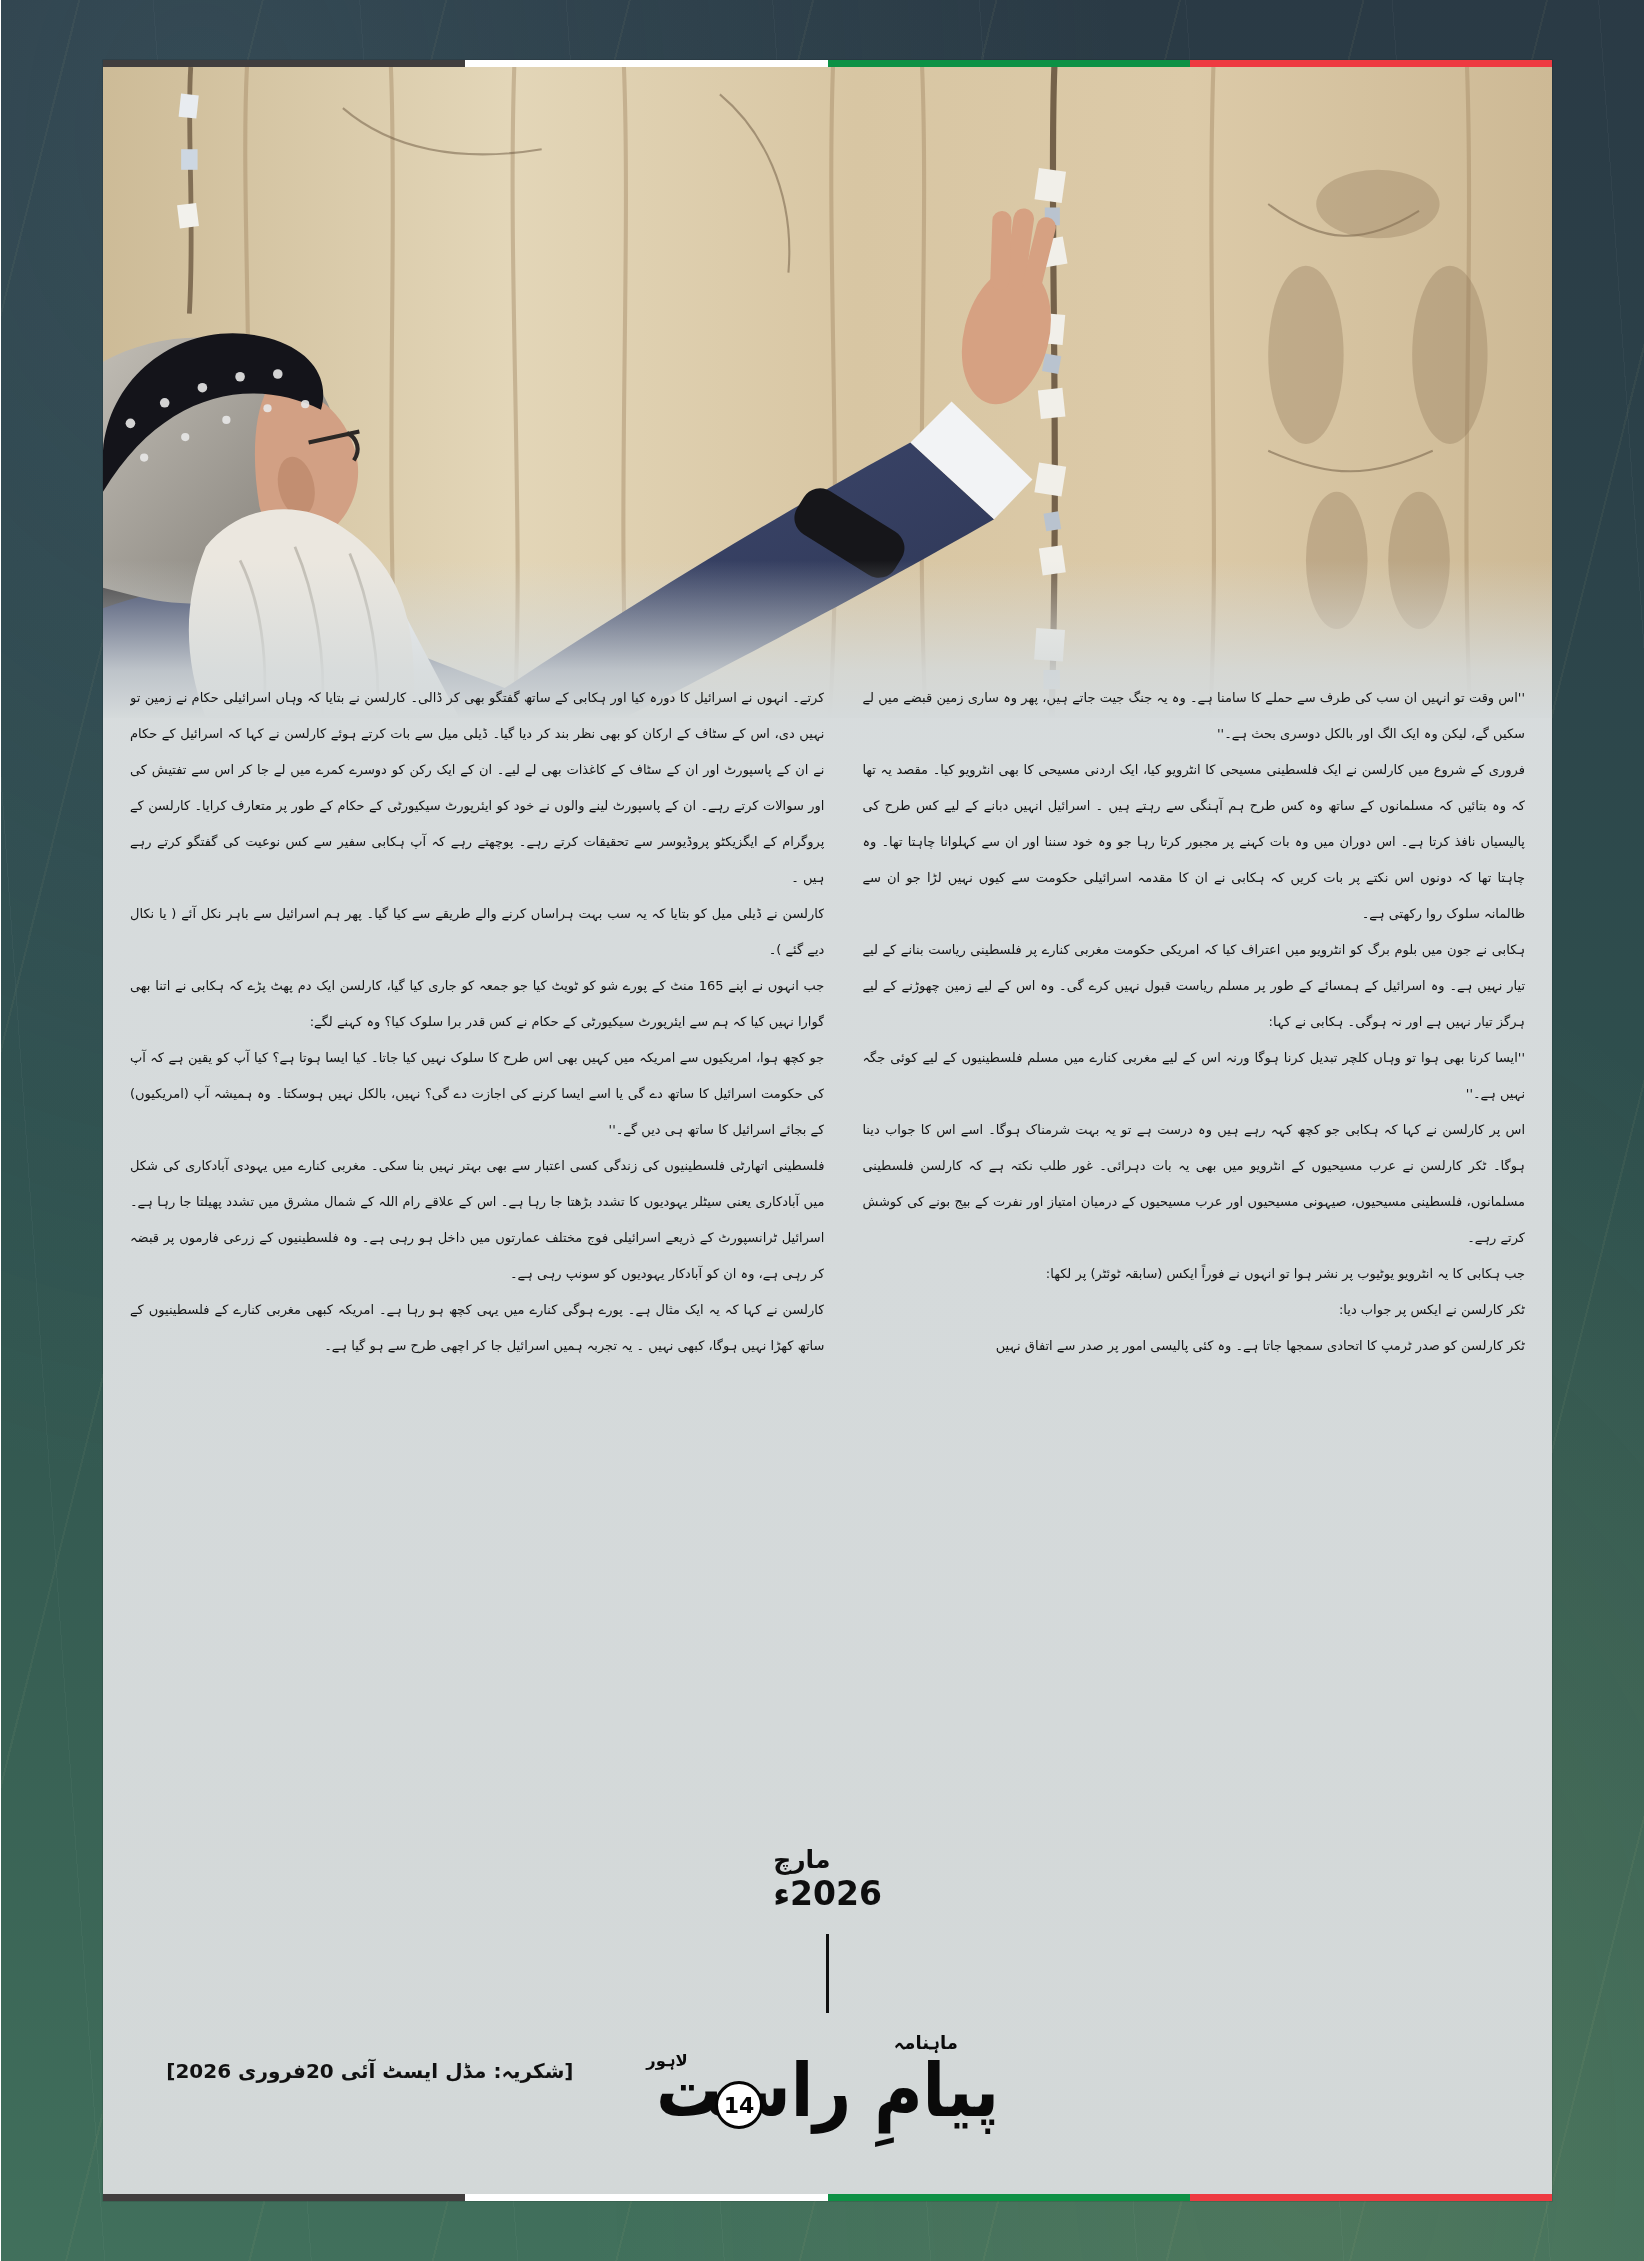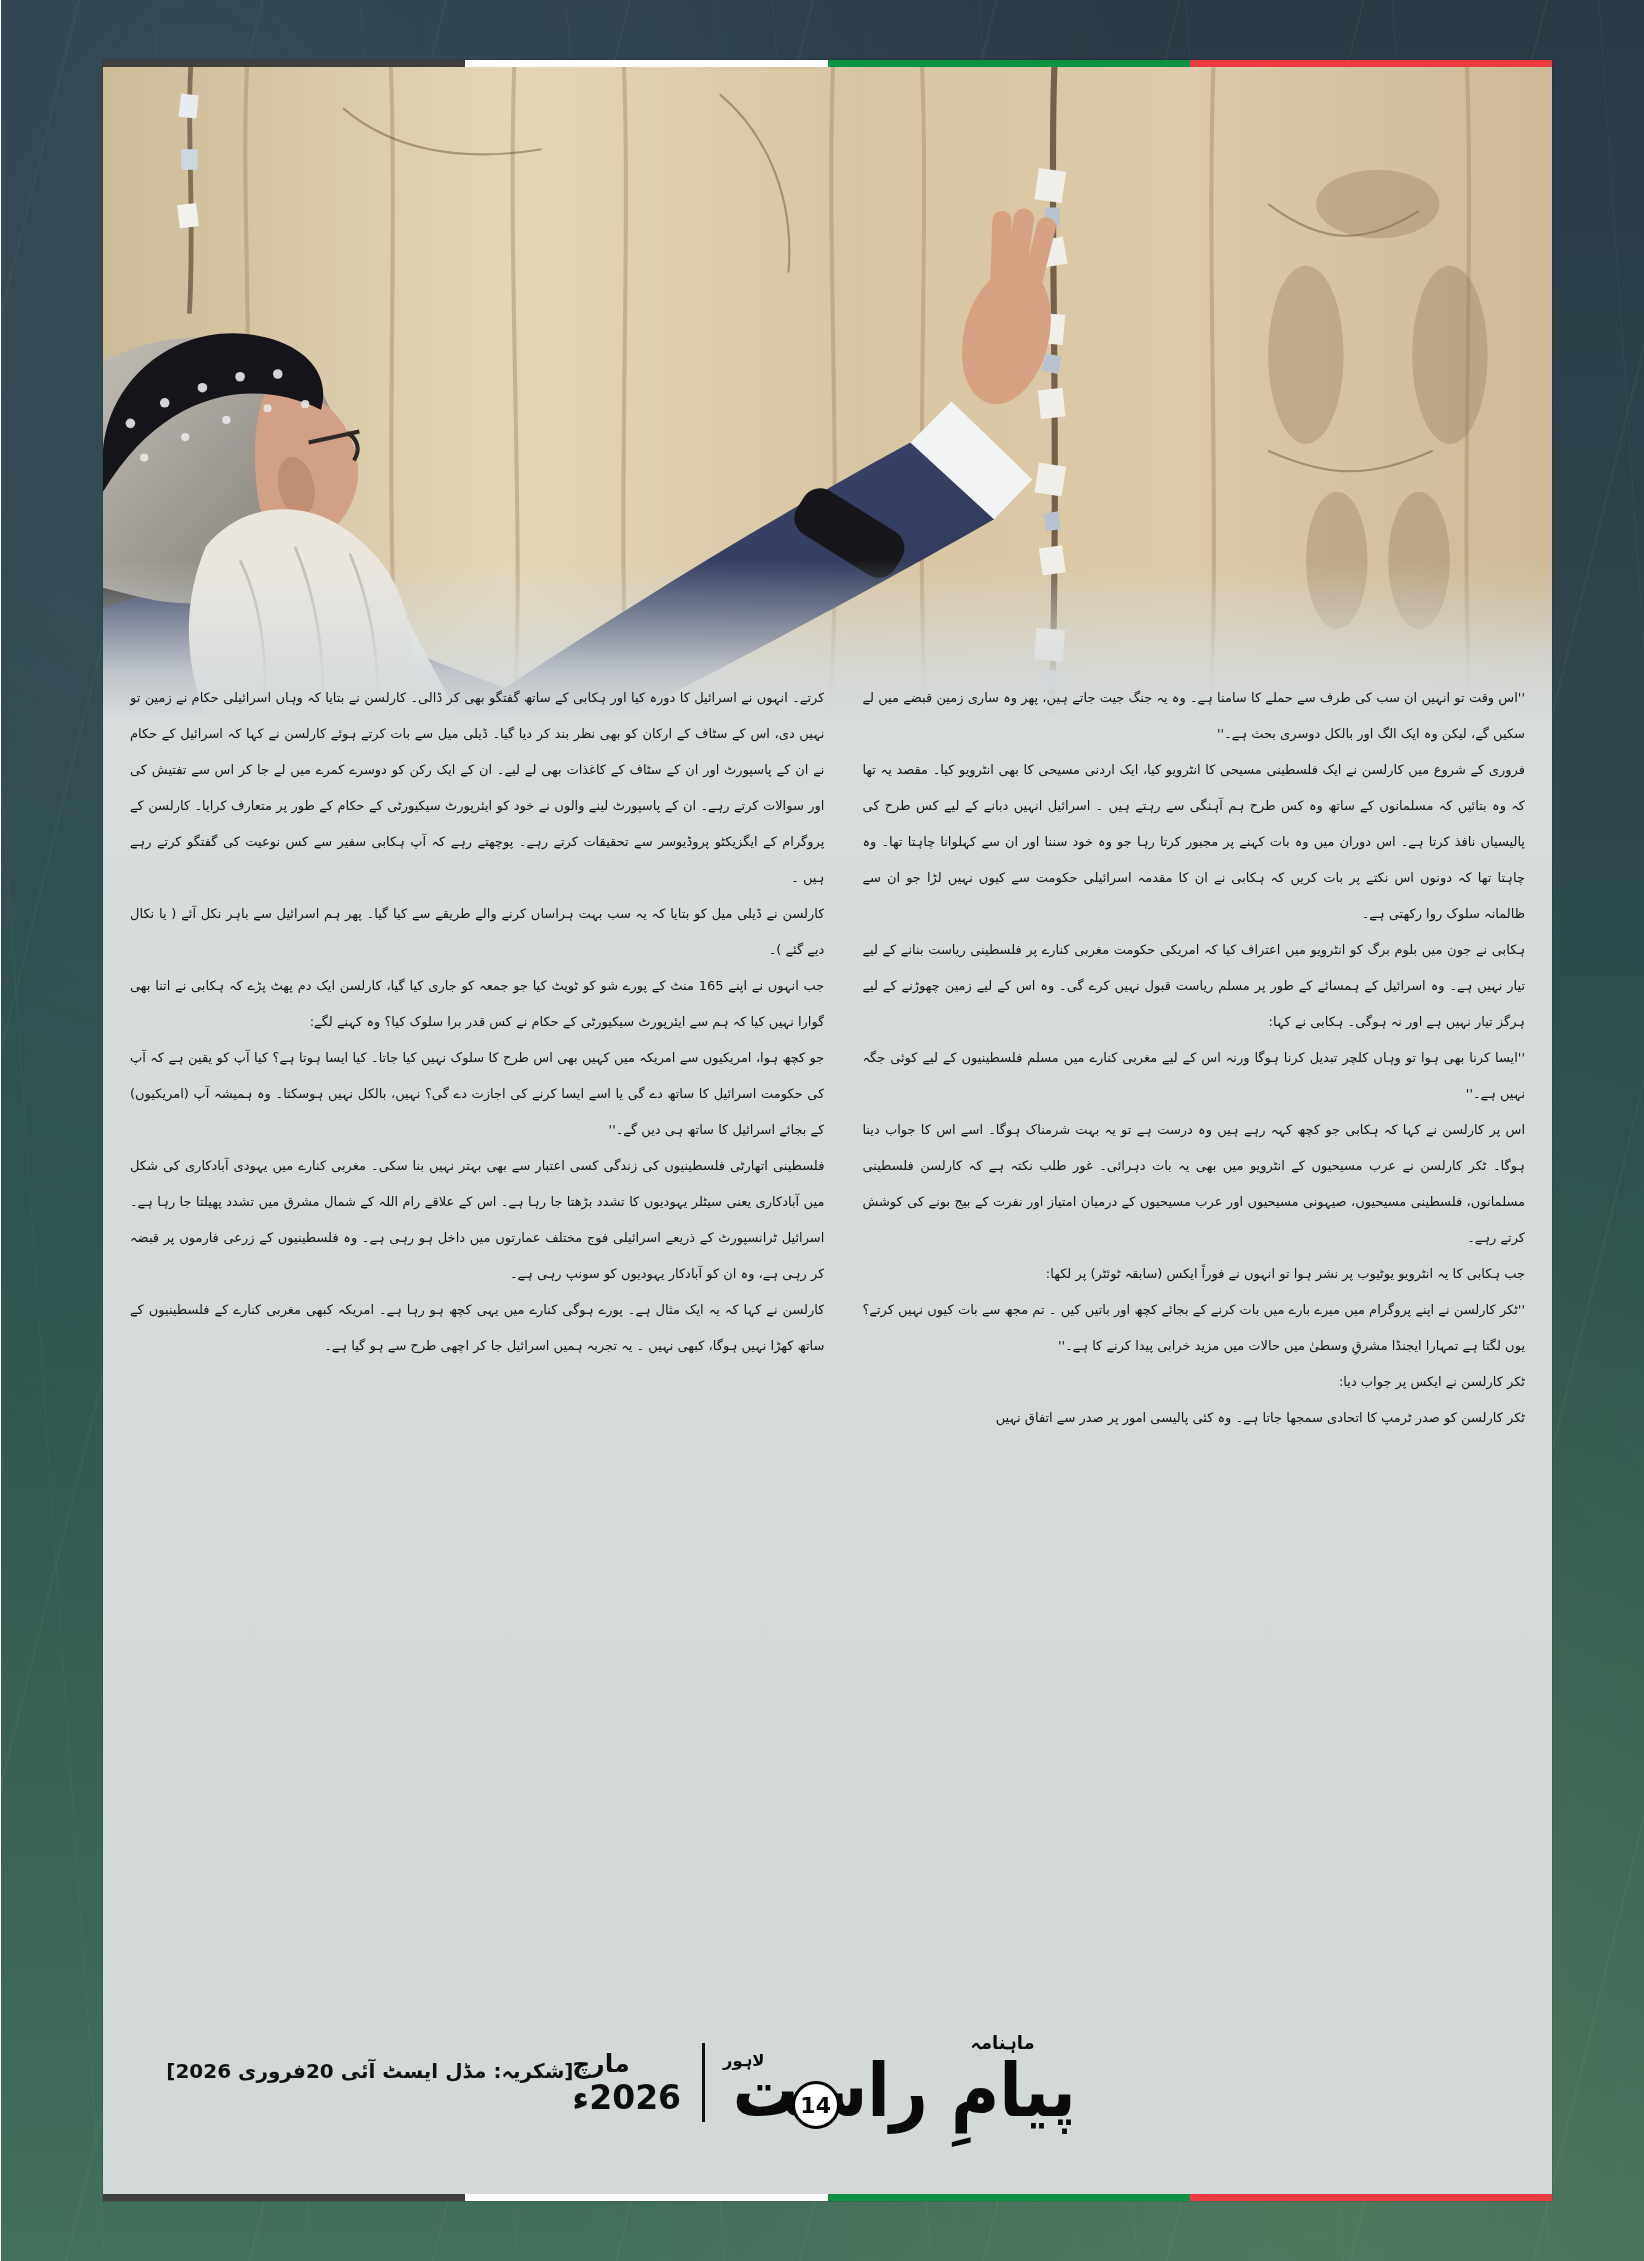--- a/index.html
+++ b/index.html
@@ -38,21 +38,21 @@
     font-size:13px;line-height:36px;color:#141414;
     text-align:justify;
   }
   .credit{
     position:absolute;left:31.5px;top:1999px;width:439px;
     font-size:20px;font-weight:bold;color:#111;direction:rtl;text-align:right;
   }
 
   .footer{
     position:absolute;left:0;bottom:69px;width:100%;
-    display:flex;flex-direction:row;justify-content:center;align-items:center;
+    display:flex;flex-direction:column;justify-content:center;align-items:center;
     gap:20.6px;direction:ltr;
   }
   .date-block{display:flex;flex-direction:column;align-items:flex-end;color:#0e0e0e;direction:rtl;}
   .date-month{font-size:25px;font-weight:bold;line-height:30px;}
   .date-year{font-size:33px;font-weight:bold;line-height:38px;}
   .footer-divider{width:3.4px;height:79px;background:#101010;}
   .masthead{position:relative;direction:rtl;padding:23px 6.9px 6.9px 6.9px;}
   .m-title{
     font-size:66px;font-weight:bold;color:#0a0a0a;letter-spacing:-2.1px;
     transform:scaleY(1.12);display:inline-block;line-height:69px;
@@ -209,21 +209,20 @@
   </div>
 
   <div class="content">
     <div class="col first">
       <p>''اس وقت تو انہیں ان سب کی طرف سے حملے کا سامنا ہے۔ وہ یہ جنگ جیت جاتے ہیں، پھر وہ ساری زمین قبضے میں لے سکیں گے، لیکن وہ ایک الگ اور بالکل دوسری بحث ہے۔''</p>
       <p>فروری کے شروع میں کارلسن نے ایک فلسطینی مسیحی کا انٹرویو کیا، ایک اردنی مسیحی کا بھی انٹرویو کیا۔ مقصد یہ تھا کہ وہ بتائیں کہ مسلمانوں کے ساتھ وہ کس طرح ہم آہنگی سے رہتے ہیں ۔ اسرائیل انہیں دبانے کے لیے کس طرح کی پالیسیاں نافذ کرتا ہے۔ اس دوران میں وہ بات کہنے پر مجبور کرتا رہا جو وہ خود سننا اور ان سے کہلوانا چاہتا تھا۔ وہ چاہتا تھا کہ دونوں اس نکتے پر بات کریں کہ ہکابی نے ان کا مقدمہ اسرائیلی حکومت سے کیوں نہیں لڑا جو ان سے ظالمانہ سلوک روا رکھتی ہے۔</p>
       <p>ہکابی نے جون میں بلوم برگ کو انٹرویو میں اعتراف کیا کہ امریکی حکومت مغربی کنارے پر فلسطینی ریاست بنانے کے لیے تیار نہیں ہے۔ وہ اسرائیل کے ہمسائے کے طور پر مسلم ریاست قبول نہیں کرے گی۔ وہ اس کے لیے زمین چھوڑنے کے لیے ہرگز تیار نہیں ہے اور نہ ہوگی۔ ہکابی نے کہا:</p>
       <p>''ایسا کرنا بھی ہوا تو وہاں کلچر تبدیل کرنا ہوگا ورنہ اس کے لیے مغربی کنارے میں مسلم فلسطینیوں کے لیے کوئی جگہ نہیں ہے۔''</p>
       <p>اس پر کارلسن نے کہا کہ ہکابی جو کچھ کہہ رہے ہیں وہ درست ہے تو یہ بہت شرمناک ہوگا۔ اسے اس کا جواب دینا ہوگا۔ ٹکر کارلسن نے عرب مسیحیوں کے انٹرویو میں بھی یہ بات دہرائی۔ غور طلب نکتہ ہے کہ کارلسن فلسطینی مسلمانوں، فلسطینی مسیحیوں، صیہونی مسیحیوں اور عرب مسیحیوں کے درمیان امتیاز اور نفرت کے بیج بونے کی کوشش کرتے رہے۔</p>
       <p>جب ہکابی کا یہ انٹرویو یوٹیوب پر نشر ہوا تو انہوں نے فوراً ایکس (سابقہ ٹوئٹر) پر لکھا:</p>
-      <p>''ٹکر کارلسن نے اپنے پروگرام میں میرے بارے میں بات کرنے کے بجائے کچھ اور باتیں کیں ۔ تم مجھ سے بات کیوں نہیں کرتے؟ یوں لگتا ہے تمہارا ایجنڈا مشرقِ وسطیٰ میں حالات میں مزید خرابی پیدا کرنے کا ہے۔''</p>
       <p>ٹکر کارلسن نے ایکس پر جواب دیا:</p>
       <p>ٹکر کارلسن کو صدر ٹرمپ کا اتحادی سمجھا جاتا ہے۔ وہ کئی پالیسی امور پر صدر سے اتفاق نہیں</p>
     </div>
     <div class="col second">
       <p>کرتے۔ انہوں نے اسرائیل کا دورہ کیا اور ہکابی کے ساتھ گفتگو بھی کر ڈالی۔ کارلسن نے بتایا کہ وہاں اسرائیلی حکام نے زمین تو نہیں دی، اس کے سٹاف کے ارکان کو بھی نظر بند کر دیا گیا۔ ڈیلی میل سے بات کرتے ہوئے کارلسن نے کہا کہ اسرائیل کے حکام نے ان کے پاسپورٹ اور ان کے سٹاف کے کاغذات بھی لے لیے۔ ان کے ایک رکن کو دوسرے کمرے میں لے جا کر اس سے تفتیش کی اور سوالات کرتے رہے۔ ان کے پاسپورٹ لینے والوں نے خود کو ایئرپورٹ سیکیورٹی کے حکام کے طور پر متعارف کرایا۔ کارلسن کے پروگرام کے ایگزیکٹو پروڈیوسر سے تحقیقات کرتے رہے۔ پوچھتے رہے کہ آپ ہکابی سفیر سے کس نوعیت کی گفتگو کرتے رہے ہیں ۔</p>
       <p>کارلسن نے ڈیلی میل کو بتایا کہ یہ سب بہت ہراساں کرنے والے طریقے سے کیا گیا۔ پھر ہم اسرائیل سے باہر نکل آئے ( یا نکال دیے گئے )۔</p>
       <p>جب انہوں نے اپنے 165 منٹ کے پورے شو کو ٹویٹ کیا جو جمعہ کو جاری کیا گیا، کارلسن ایک دم پھٹ پڑے کہ ہکابی نے اتنا بھی گوارا نہیں کیا کہ ہم سے ایئرپورٹ سیکیورٹی کے حکام نے کس قدر برا سلوک کیا؟ وہ کہنے لگے:</p>
       <p>جو کچھ ہوا، امریکیوں سے امریکہ میں کہیں بھی اس طرح کا سلوک نہیں کیا جاتا۔ کیا ایسا ہوتا ہے؟ کیا آپ کو یقین ہے کہ آپ کی حکومت اسرائیل کا ساتھ دے گی یا اسے ایسا کرنے کی اجازت دے گی؟ نہیں، بالکل نہیں ہوسکتا۔ وہ ہمیشہ آپ (امریکیوں) کے بجائے اسرائیل کا ساتھ ہی دیں گے۔''</p>
       <p>فلسطینی اتھارٹی فلسطینیوں کی زندگی کسی اعتبار سے بھی بہتر نہیں بنا سکی۔ مغربی کنارے میں یہودی آبادکاری کی شکل میں آبادکاری یعنی سیٹلر یہودیوں کا تشدد بڑھتا جا رہا ہے۔ اس کے علاقے رام اللہ کے شمال مشرق میں تشدد پھیلتا جا رہا ہے۔ اسرائیل ٹرانسپورٹ کے ذریعے اسرائیلی فوج مختلف عمارتوں میں داخل ہو رہی ہے۔ وہ فلسطینیوں کے زرعی فارموں پر قبضہ کر رہی ہے، وہ ان کو آبادکار یہودیوں کو سونپ رہی ہے۔</p>
       <p>کارلسن نے کہا کہ یہ ایک مثال ہے۔ پورے ہوگی کنارے میں یہی کچھ ہو رہا ہے۔ امریکہ کبھی مغربی کنارے کے فلسطینیوں کے ساتھ کھڑا نہیں ہوگا، کبھی نہیں ۔ یہ تجربہ ہمیں اسرائیل جا کر اچھی طرح سے ہو گیا ہے۔</p>

